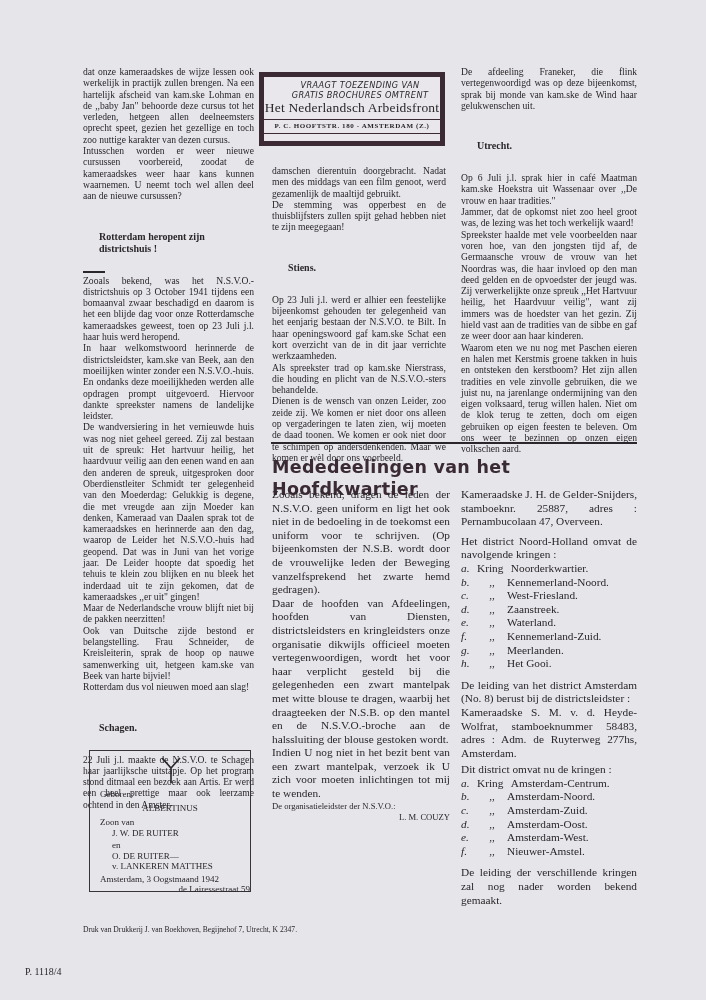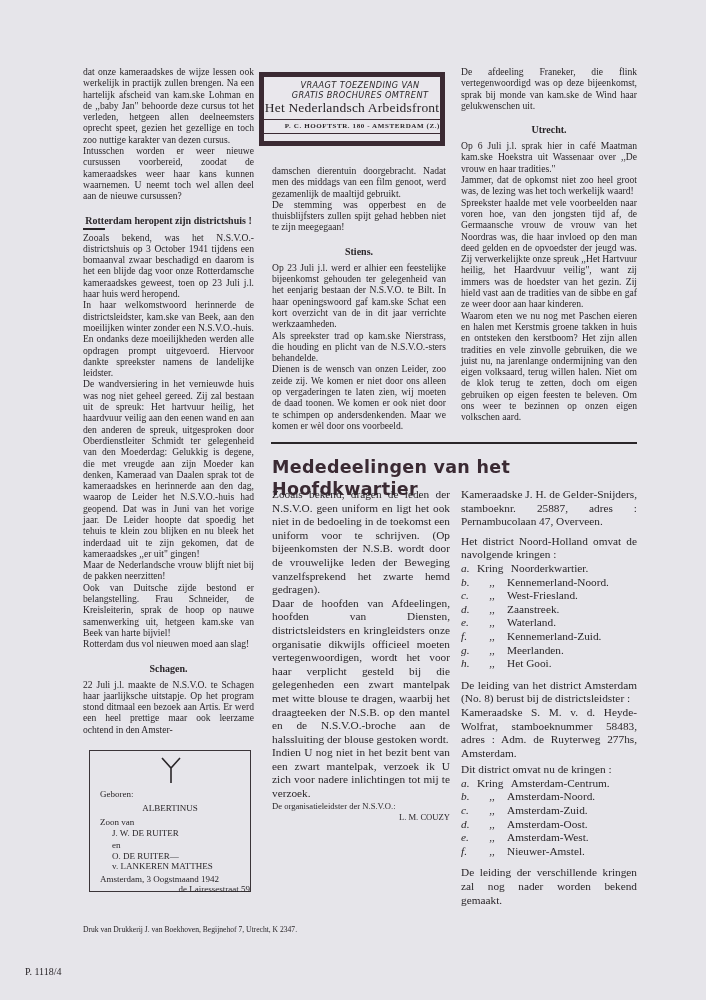--- a/index.html
+++ b/index.html
@@ -9,34 +9,34 @@
     font-family: "DejaVu Serif", "Liberation Serif", serif;
     color: #2a2629;
     position: relative;
   }
   .page { position: absolute; left: 0; top: 0; width: 617px; height: 1000px; }
   .col { position: absolute; font-family: "Liberation Serif", serif; font-size: 9.6px; line-height: 11.3px; text-align: justify; }
   .col p { margin: 0; }
   .col1 { left: 83px; top: 66px; width: 171px; }
   .col2 { left: 272px; top: 165px; width: 174px; }
   .col3 { left: 461px; top: 66px; width: 176px; }
-  h3.sub { font-family: "Liberation Serif", serif; font-weight: bold; font-size: 10px; margin: 0; line-height: 12px; text-align: center; }
+  h3.sub { font-family: "Liberation Serif", serif; font-weight: bold; font-size: 10px; margin: 16px; line-height: 12px; text-align: left; }
   .rule-small { width: 22px; height: 2px; background: #2a2629; margin: 1px 0 2px 0; }
   .gap { height: 13px; }
   .gap-s { height: 4px; }
 
   .ad-box {
     position: absolute; left: 259px; top: 72px; width: 186px; height: 74px;
     border: 5px solid #3b2a33; background: #e9e7ec; box-sizing: border-box;
     text-align: center;
   }
   .ad-box .inner { border-top: 1px solid #3b2a33; border-bottom: 1px solid #3b2a33; margin-top: 4px; padding: 2px 0; }
   .ad-line1, .ad-line2 { font-family: "DejaVu Sans", sans-serif; font-size: 8.2px; font-style: italic; letter-spacing: 0.4px; line-height: 10px; }
   .ad-org { font-family: "Liberation Serif", serif; font-size: 13.5px; line-height: 15px; letter-spacing: 0.2px; }
-  .ad-addr { font-family: "Liberation Serif", serif; font-size: 7px; font-weight: bold; letter-spacing: 0.6px; line-height: 9px; text-align: right; }
+  .ad-addr { font-family: "Liberation Serif", serif; font-size: 7px; font-weight: bold; letter-spacing: 0.6px; line-height: 9px; }
 
   .birth-box {
     position: absolute; left: 89px; top: 750px; width: 162px; height: 142px;
     border: 1.5px solid #3a3438; box-sizing: border-box;
     font-family: "Liberation Serif", serif; font-size: 9px; line-height: 11.5px;
   }
   .birth-box .rune { position: absolute; left: 70px; top: 5px; width: 22px; height: 28px; }
   .birth-box .b { position: absolute; left: 0; right: 0; }
 
   .big-rule { position: absolute; left: 271px; top: 442px; width: 366px; height: 2px; background: #2a2629; }
@@ -133,21 +133,21 @@
     <p>Spreekster haalde met vele voorbeelden naar voren hoe, van den jongsten tijd af, de Germaansche vrouw de vrouw van het Noordras was, die haar invloed op den man deed gelden en de opvoedster der jeugd was. Zij verwerkelijkte onze spreuk ,,Het Hartvuur heilig, het Haardvuur veilig", want zij immers was de hoedster van het gezin. Zij hield vast aan de tradities van de sibbe en gaf ze weer door aan haar kinderen.</p>
     <p>Waarom eten we nu nog met Paschen eieren en halen met Kerstmis groene takken in huis en ontsteken den kerstboom? Het zijn allen tradities en vele zinvolle gebruiken, die we juist nu, na jarenlange ondermijning van den eigen volksaard, terug willen halen. Niet om de klok terug te zetten, doch om eigen gebruiken op eigen feesten te beleven. Om ons weer te bezinnen op onzen eigen volkschen aard.</p>
   </div>
 
   <div class="big-rule"></div>
   <div class="headline">Mededeelingen van het Hoofdkwartier</div>
 
   <div class="mcol mcol2">
     <p>Zooals bekend, dragen de leden der N.S.V.O. geen uniform en ligt het ook niet in de bedoeling in de toekomst een uniform voor te schrijven. (Op bijeenkomsten der N.S.B. wordt door de vrouwelijke leden der Beweging vanzelfsprekend het zwarte hemd gedragen).</p>
     <p>Daar de hoofden van Afdeelingen, hoofden van Diensten, districtsleidsters en kringleidsters onze organisatie dikwijls officieel moeten vertegenwoordigen, wordt het voor haar verplicht gesteld bij die gelegenheden een zwart mantelpak met witte blouse te dragen, waarbij het draagteeken der N.S.B. op den mantel en de N.S.V.O.-broche aan de halssluiting der blouse gestoken wordt.</p>
-    <p>Indien U nog niet in het bezit bent van een zwart mantelpak, verzoek ik U zich voor nadere inlichtingen tot mij te verzoek.</p>
+    <p>Indien U nog niet in het bezit bent van een zwart mantelpak, verzoek ik U zich voor moeten inlichtingen tot mij te wenden.</p>
     <p class="sig1">De organisatieleidster der N.S.V.O.:</p>
     <p class="sig2">L. M. COUZY</p>
     <div style="height:26px;"></div>
   </div>
 
   <div class="mcol mcol3">
     <p>Kameraadske J. H. de Gelder-Snijders, stamboeknr. 25887, adres : Pernambucolaan 47, Overveen.</p>
     <div style="height:6px;"></div>
     <p>Het district Noord-Holland omvat de navolgende kringen :</p>
     <ul class="list">

